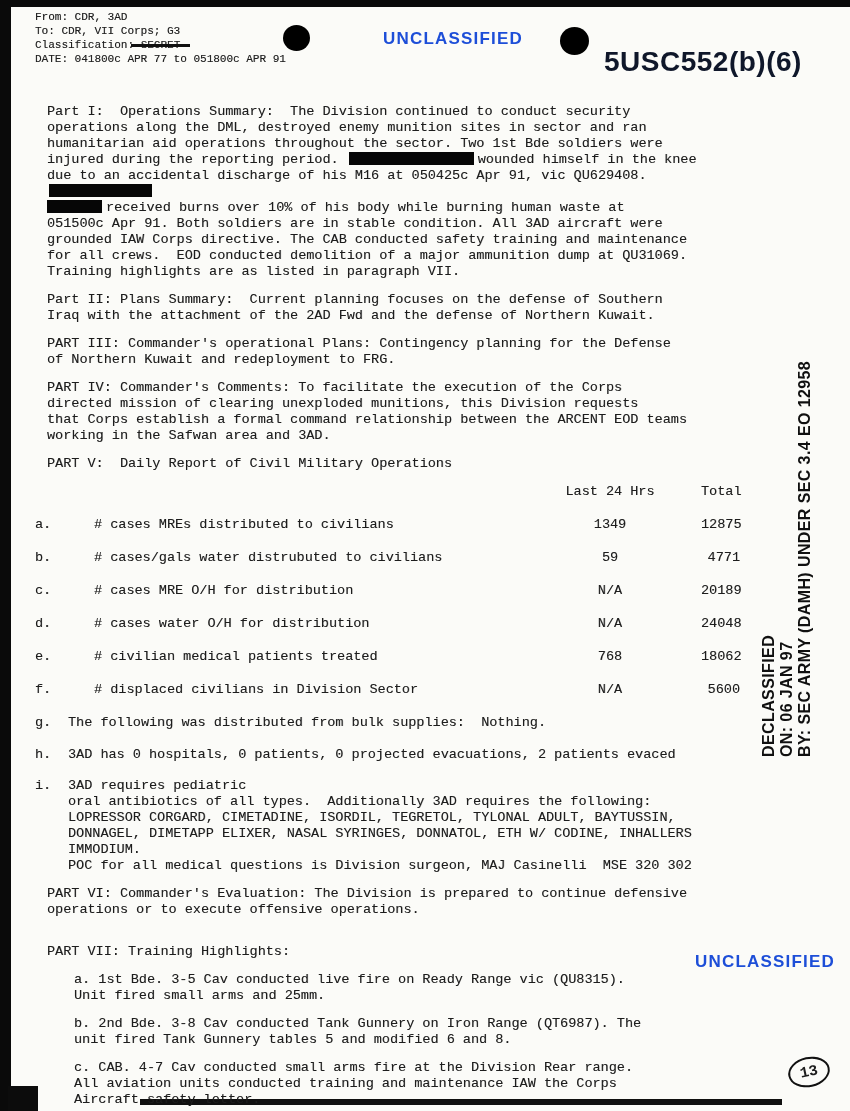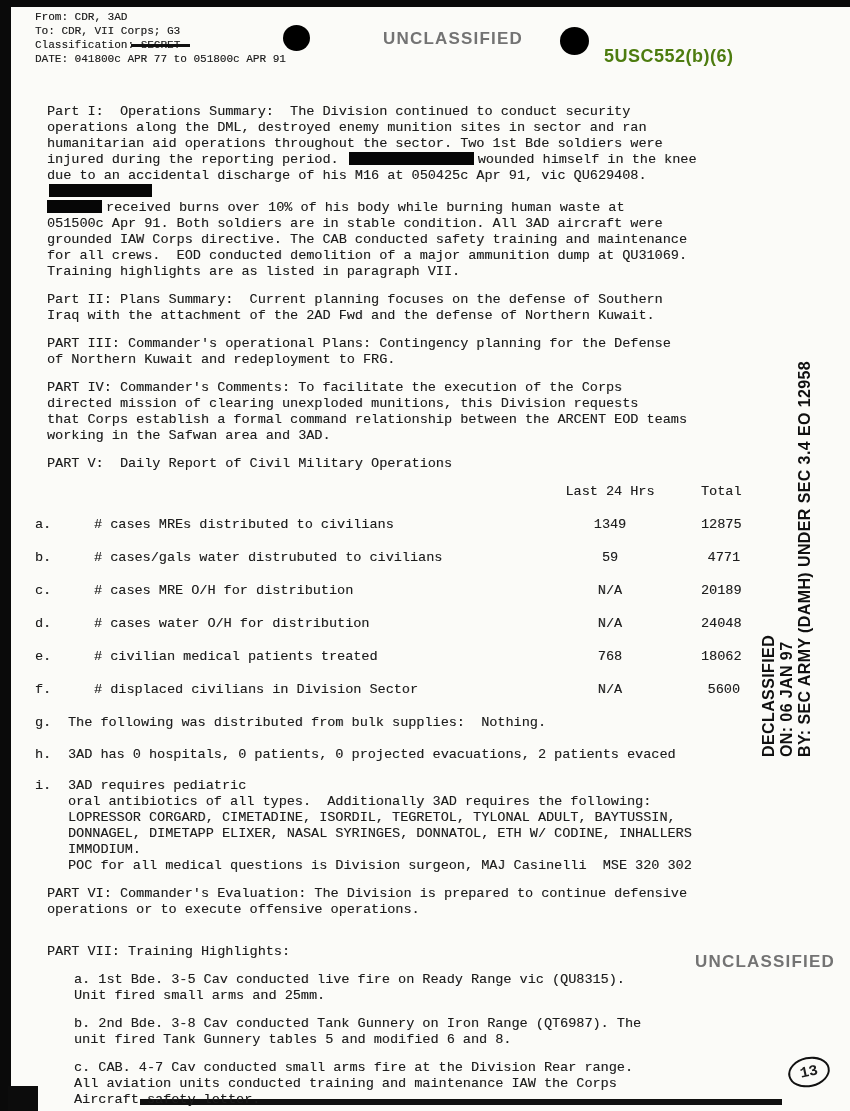--- a/index.html
+++ b/index.html
@@ -23,28 +23,28 @@
 
   
   .hdr { position:absolute; left:35px; top:10px; font-size:11px; line-height:14px;
          text-shadow:0.3px 0.3px 0 rgba(25,25,25,0.4); }
   .hline { white-space:pre; }
   .struck { position:relative; display:inline-block; }
   .struck::before { content:""; position:absolute; left:-10px; right:-10px; top:46%; height:3px; background:#101010; }
 
   
   .unclass { position:absolute; font-family:"Liberation Sans","DejaVu Sans",sans-serif;
-             font-weight:700; font-size:17px; letter-spacing:1.2px; color:#737373; }
+             font-weight:700; font-size:17px; letter-spacing:1.2px; color:#1d4ed8; }
   .unclass.top    { left:383px; top:29px; }
   .unclass.bottom { left:695px; top:952px; }
   .punch { position:absolute; background:#000; border-radius:50%; }
   .punch.p1 { left:283px; top:25px; width:27px; height:26px; }
   .punch.p2 { left:560px; top:27px; width:29px; height:28px; }
   .foia { position:absolute; left:604px; top:46px; font-family:"Liberation Sans","DejaVu Sans",sans-serif;
-          font-weight:700; font-size:18px; letter-spacing:0.5px; color:#4d7c0f; }
+          font-weight:700; font-size:28px; letter-spacing:0.5px; color:#0f172a; }
 
   
   .declass {
     position:absolute; left:760px; top:757px; width:430px;
     transform:rotate(-90deg); transform-origin:0 0;
     font-family:"Liberation Sans","DejaVu Sans",sans-serif;
     font-weight:700; font-size:16px; line-height:18px; letter-spacing:0.4px; color:#101010;
     white-space:nowrap;
   }
 

